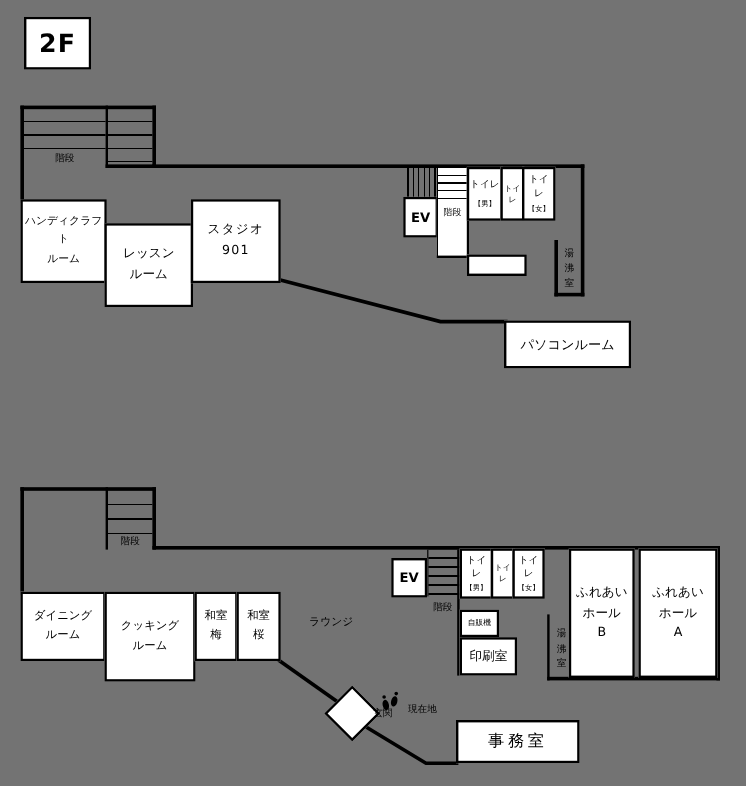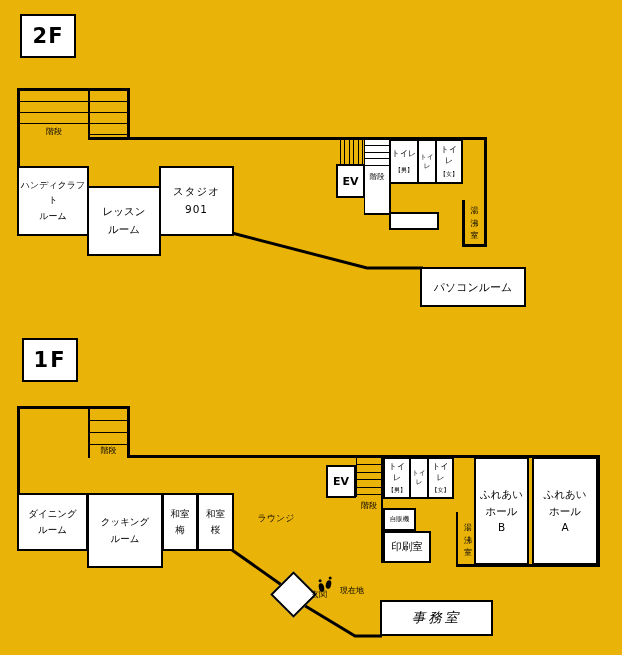--- a/index.html
+++ b/index.html
@@ -1,16 +1,16 @@
 <!DOCTYPE html>
 <html><head>
 <meta charset="utf-8">
 <style>
   html,body{margin:0;padding:0;background:#fff;}
-  #plan{position:relative;width:622px;height:655px;background:#eab308;
+  #plan{position:relative;width:622px;height:655px;background:#737373;
         font-family:"DejaVu Sans",sans-serif;color:#000;overflow:hidden;}
   .box{position:absolute;box-sizing:border-box;background:#fff;border:2px solid #000;
        display:flex;flex-direction:column;align-items:center;justify-content:center;
        text-align:center;white-space:pre-line;z-index:2;}
   .thick{border-width:2.5px;}
   .wall{position:absolute;background:#000;z-index:1;}
   .label{position:absolute;text-align:center;white-space:pre-line;z-index:3;
          display:flex;align-items:center;justify-content:center;}
   .hatch-h{position:absolute;z-index:1;}
   .vtxt{line-height:1.55;}
@@ -67,21 +67,20 @@
   </div>
 
   <div class="box thick" style="left:17px;top:166px;width:72px;height:70px;font-size:9px;line-height:1.7;">ハンディクラフト
 ルーム</div>
   <div class="box thick" style="left:87px;top:166px;width:74px;height:70px;font-size:10.5px;line-height:1.7;margin-top:20px;">レッスン
 ルーム</div>
   <div class="box thick" style="left:159px;top:166px;width:75px;height:70px;font-size:10.5px;line-height:1.7;letter-spacing:1px;">スタジオ
 901</div>
   <div class="box thick" style="left:420px;top:267px;width:106px;height:40px;font-size:11px;">パソコンルーム</div>
 
-  <div class="box thick" style="left:22px;top:338px;width:56px;height:44px;font-size:21px;font-weight:bold;letter-spacing:2px;">1F</div>
 
   <div class="wall" style="left:17px;top:406px;width:113px;height:3px;"></div>
   <div class="wall" style="left:17px;top:406px;width:3px;height:90px;"></div>
   <div class="wall" style="left:88px;top:406px;width:2px;height:52px;"></div>
   <div class="wall" style="left:127px;top:406px;width:3px;height:52px;"></div>
   <div class="hatch-h" style="left:90px;top:409px;width:37px;height:38px;background:repeating-linear-gradient(to bottom,transparent 0 11px,#000 11px 12px);"></div>
   <div class="label" style="left:90px;top:445px;width:37px;height:11px;font-size:8px;justify-content:center;">階段</div>
 
   <div class="wall" style="left:127px;top:455px;width:473px;height:3px;"></div>
   <div class="wall" style="left:597px;top:455px;width:3px;height:112px;"></div>
@@ -133,15 +132,15 @@
   <div class="label" style="left:276px;top:588px;width:36px;height:12px;font-size:8px;justify-content:center;padding-left:25px;">玄関</div>
 
   <svg style="position:absolute;left:317px;top:576px;z-index:3;" width="16" height="18" viewBox="0 0 16 18">
     <ellipse cx="4.5" cy="11.5" rx="2.6" ry="4.4" fill="#000" transform="rotate(-14 4.5 11.5)"></ellipse>
     <circle cx="3.1" cy="4.8" r="1.5" fill="#000"></circle>
     <ellipse cx="11.5" cy="8.5" rx="2.6" ry="4.4" fill="#000" transform="rotate(14 11.5 8.5)"></ellipse>
     <circle cx="13.2" cy="2" r="1.5" fill="#000"></circle>
   </svg>
   <div class="label" style="left:334px;top:585px;width:36px;height:11px;font-size:8px;justify-content:center;">現在地</div>
 
-  <div class="box thick" style="left:380px;top:600px;width:113px;height:36px;font-size:13.5px;letter-spacing:3px;font-style:italic;">事務室</div>
+  <div class="box thick" style="left:380px;top:600px;width:103px;height:36px;font-size:13.5px;letter-spacing:3px;">事務室</div>
 
 </div>
 
 </body></html>

